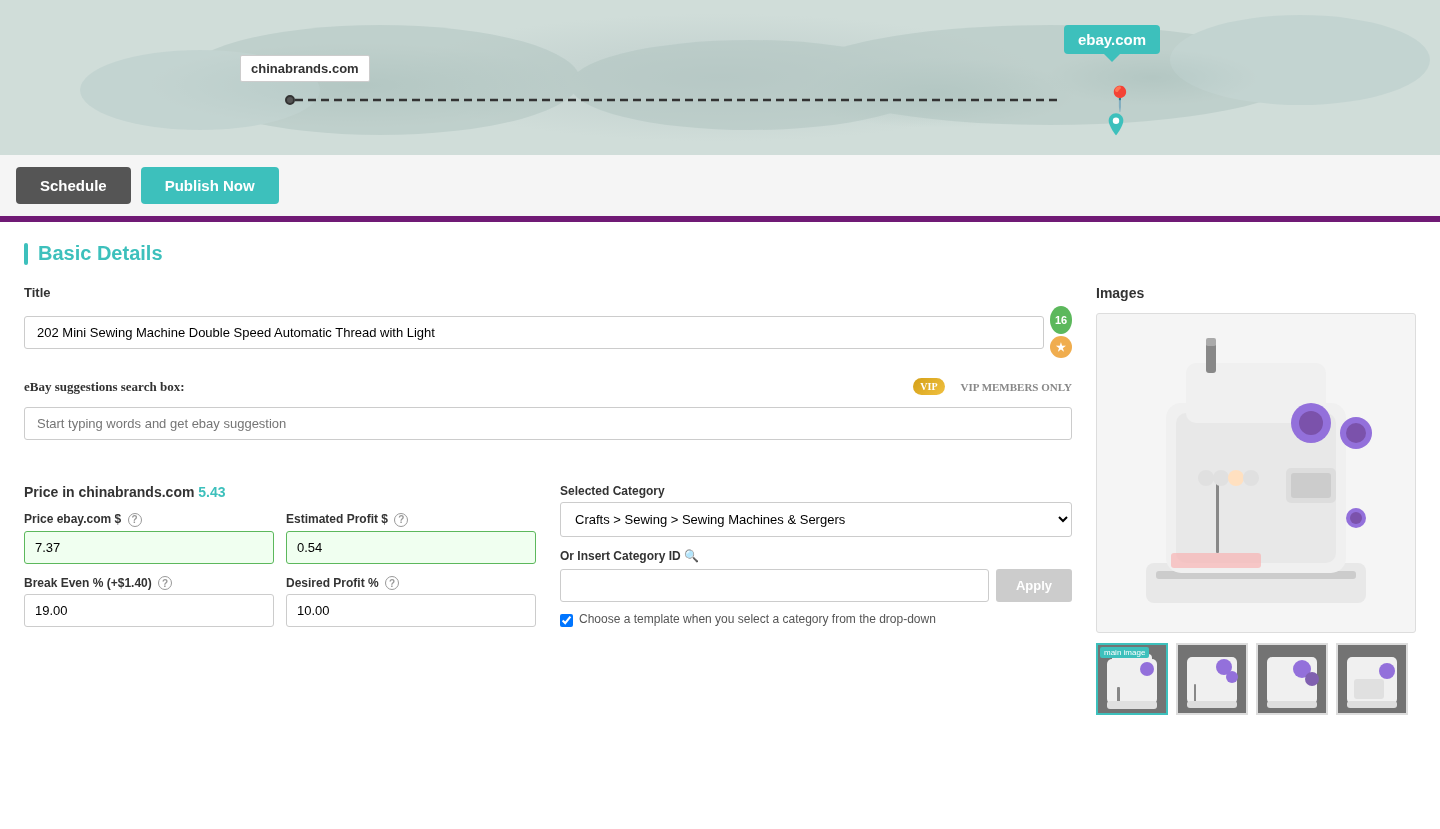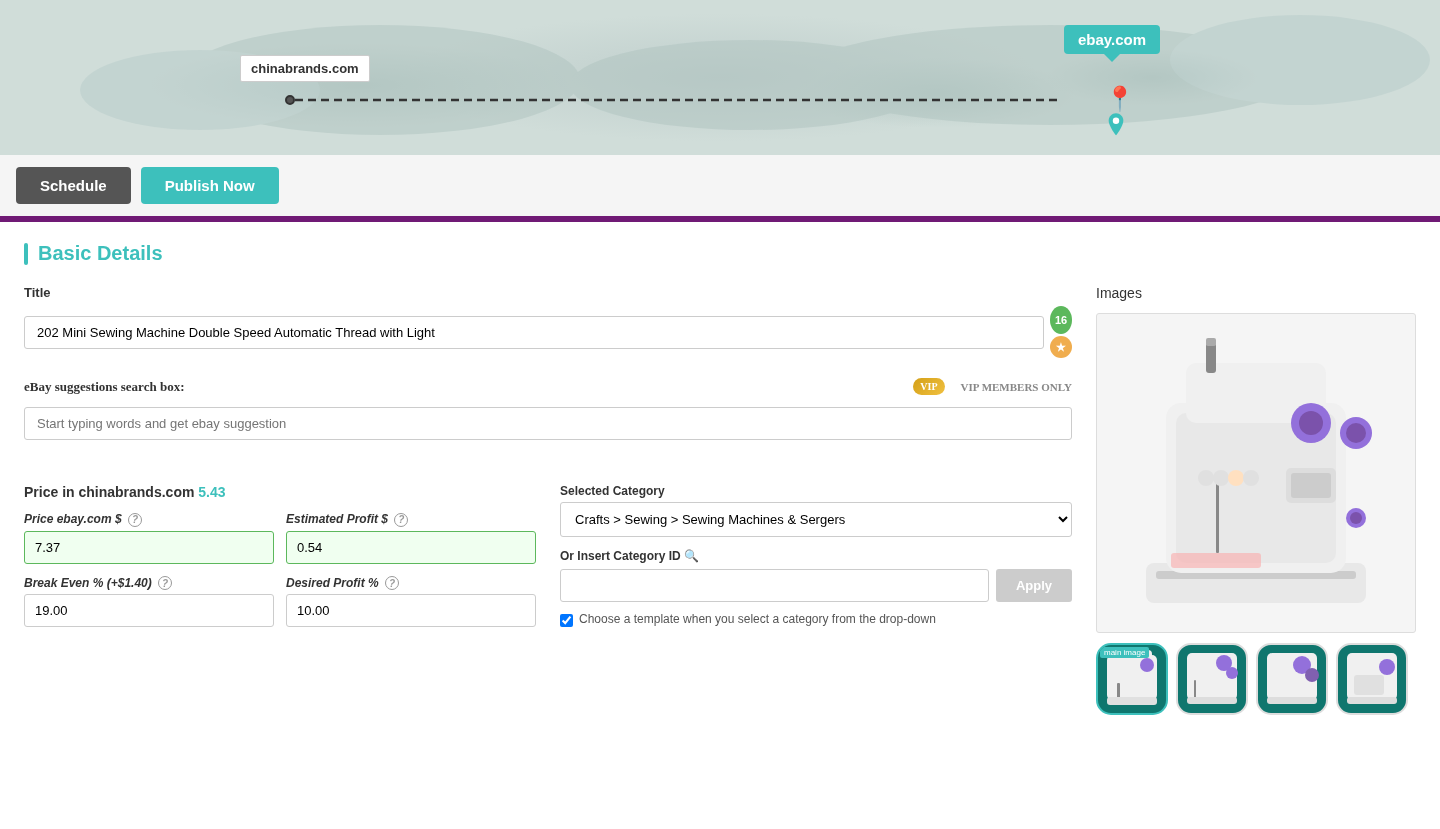--- a/index.html
+++ b/index.html
@@ -256,21 +256,20 @@
       grid-template-columns: 1fr 1fr;
       gap: 12px;
       margin-bottom: 12px;
     }
     .input-field-wrap label {
       display: block;
       font-size: 12px;
       font-weight: bold;
       margin-bottom: 4px;
       color: #333;
-      font-style: italic;
     }
     .input-green {
       width: 100%;
       border: 1px solid #5cb85c;
       padding: 8px 10px;
       font-size: 13px;
       border-radius: 3px;
       background: #f0fff0;
       outline: none;
     }
@@ -351,21 +350,21 @@
       display: flex;
       align-items: flex-start;
       gap: 6px;
       font-size: 12px;
       color: #555;
     }
 
     
     .images-title {
       font-size: 14px;
-      font-weight: normal;
+      font-weight: bold;
       margin-bottom: 12px;
     }
     .main-image {
       width: 100%;
       height: 320px;
       background: #f5f5f5;
       display: flex;
       align-items: center;
       justify-content: center;
       border: 1px solid #ddd;
@@ -377,25 +376,25 @@
       width: 260px;
       height: 300px;
     }
     .thumb-row {
       display: flex;
       gap: 8px;
     }
     .thumb {
       width: 72px;
       height: 72px;
-      background: #0f766e;
+      background: #737373;
       border: 2px solid #ddd;
-      border-radius: 15px;
-      display: flex;
-      align-items: flex-start;
+      border-radius: 0;
+      display: flex;
+      align-items: center;
       justify-content: center;
       overflow: hidden;
       position: relative;
     }
     .thumb.main-thumb {
       border-color: #3dc0bc;
     }
     .main-tag {
       position: absolute;
       top: 2px;

